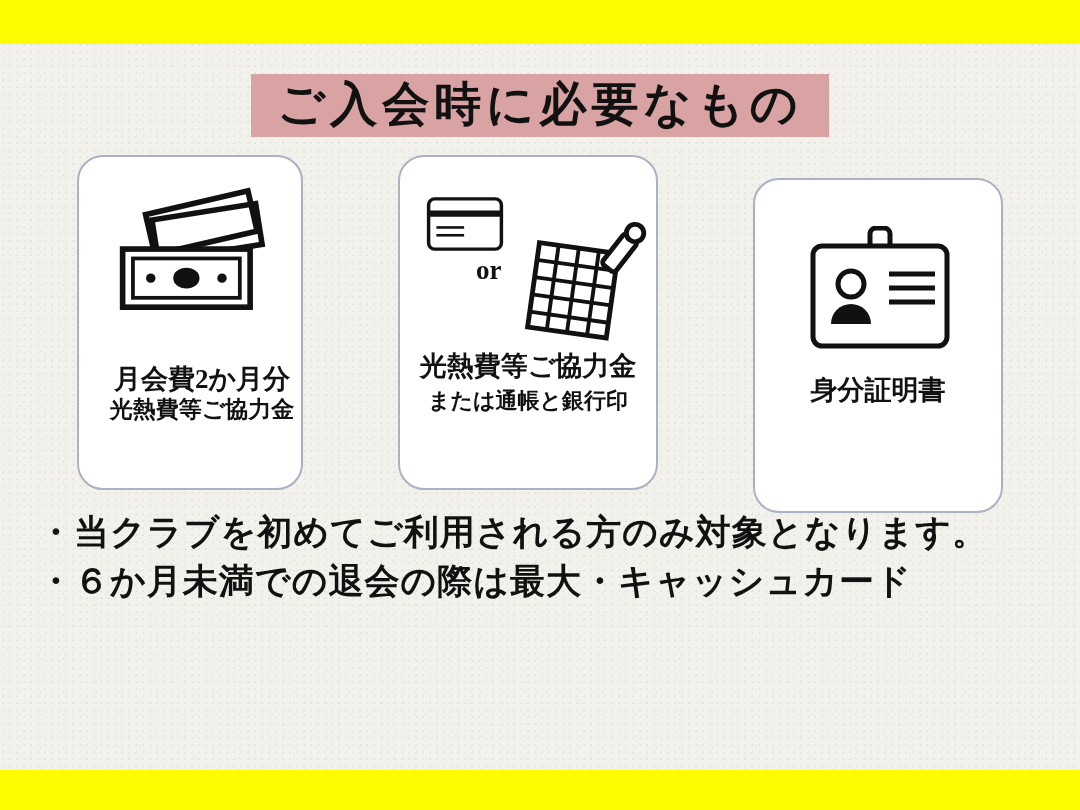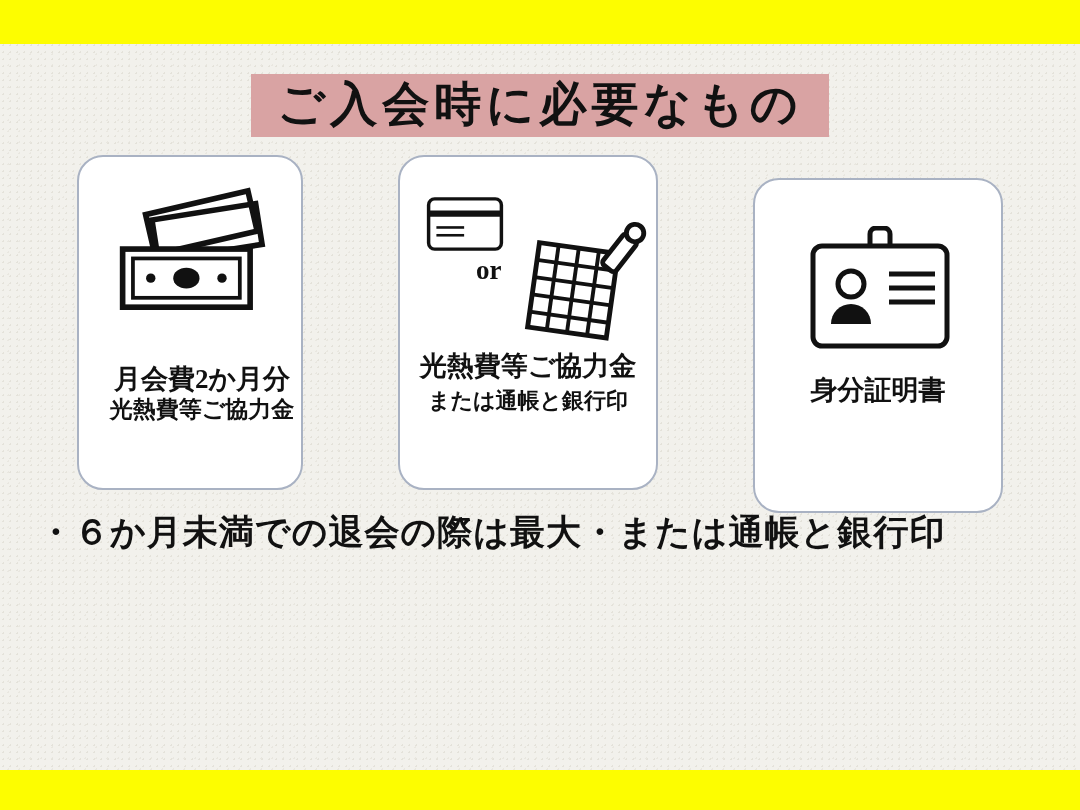--- a/index.html
+++ b/index.html
@@ -139,17 +139,18 @@
         </svg>
       </div>
       <div class="card-text">
         <div class="t-large">身分証明書</div>
       </div>
     </div>
 
   </div>
 
   <div class="notes">
-    <div class="note">・６か月未満での退会の際は最大・または通帳と銀行印</div>
+    <div class="note">・当クラブを初めてご利用される方のみ対象となります。</div>
+    <div class="note">・６か月未満での退会の際は最大・キャッシュカード</div>
   </div>
 
   <div class="bar bottom"></div>
 </div>
 
 </body></html>

